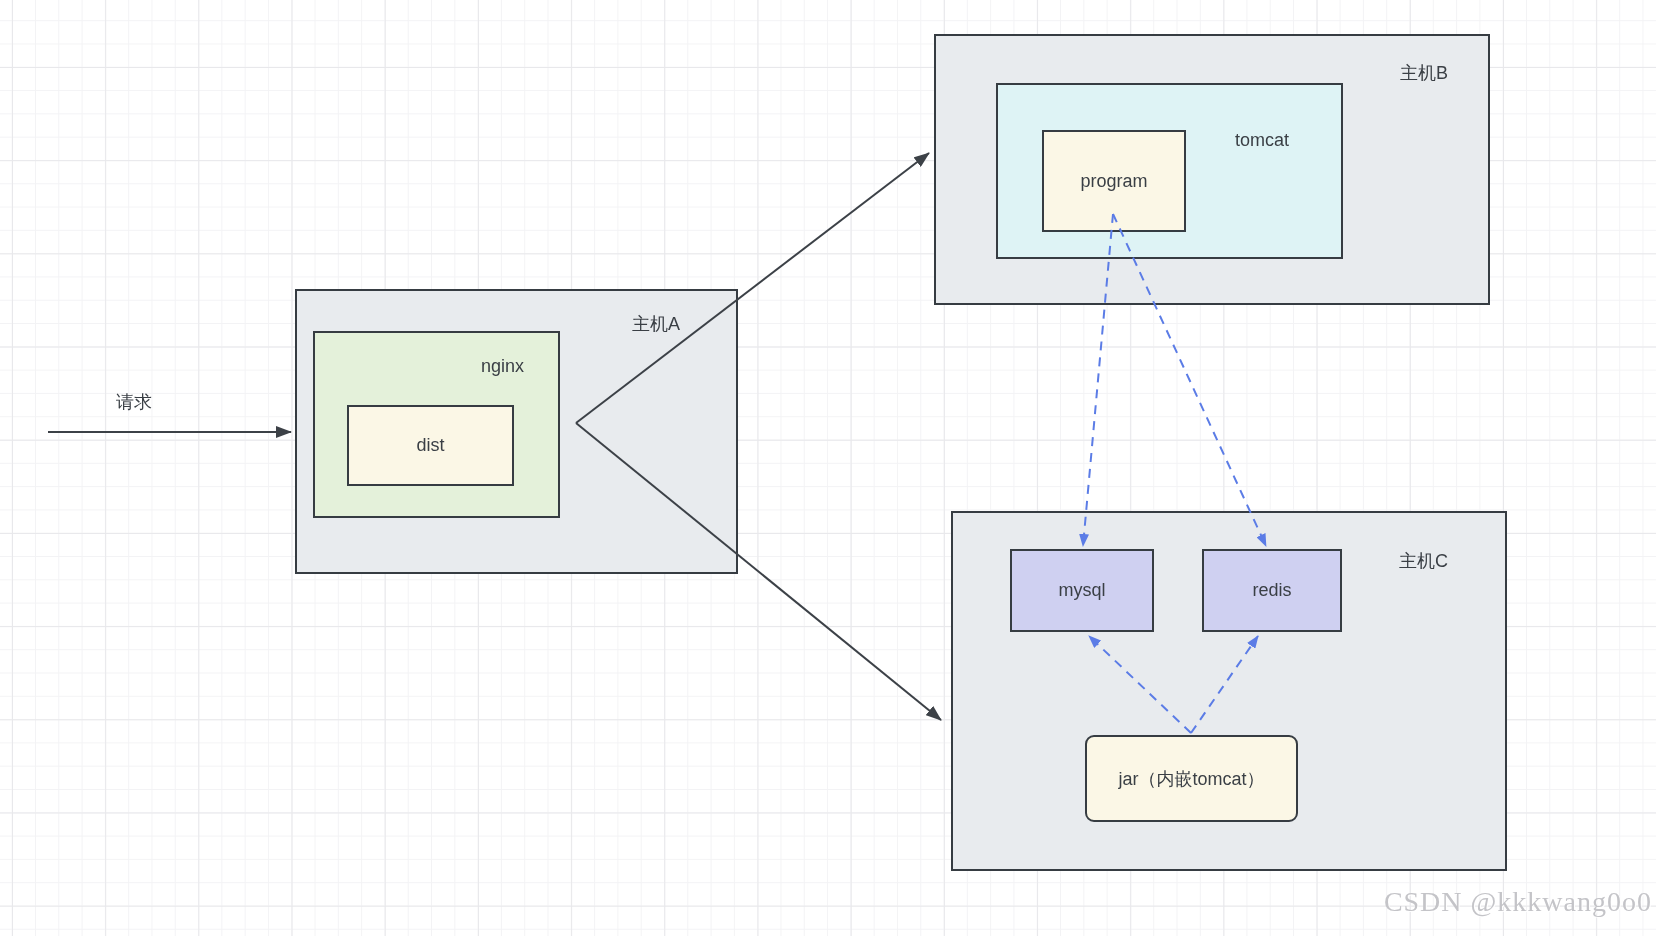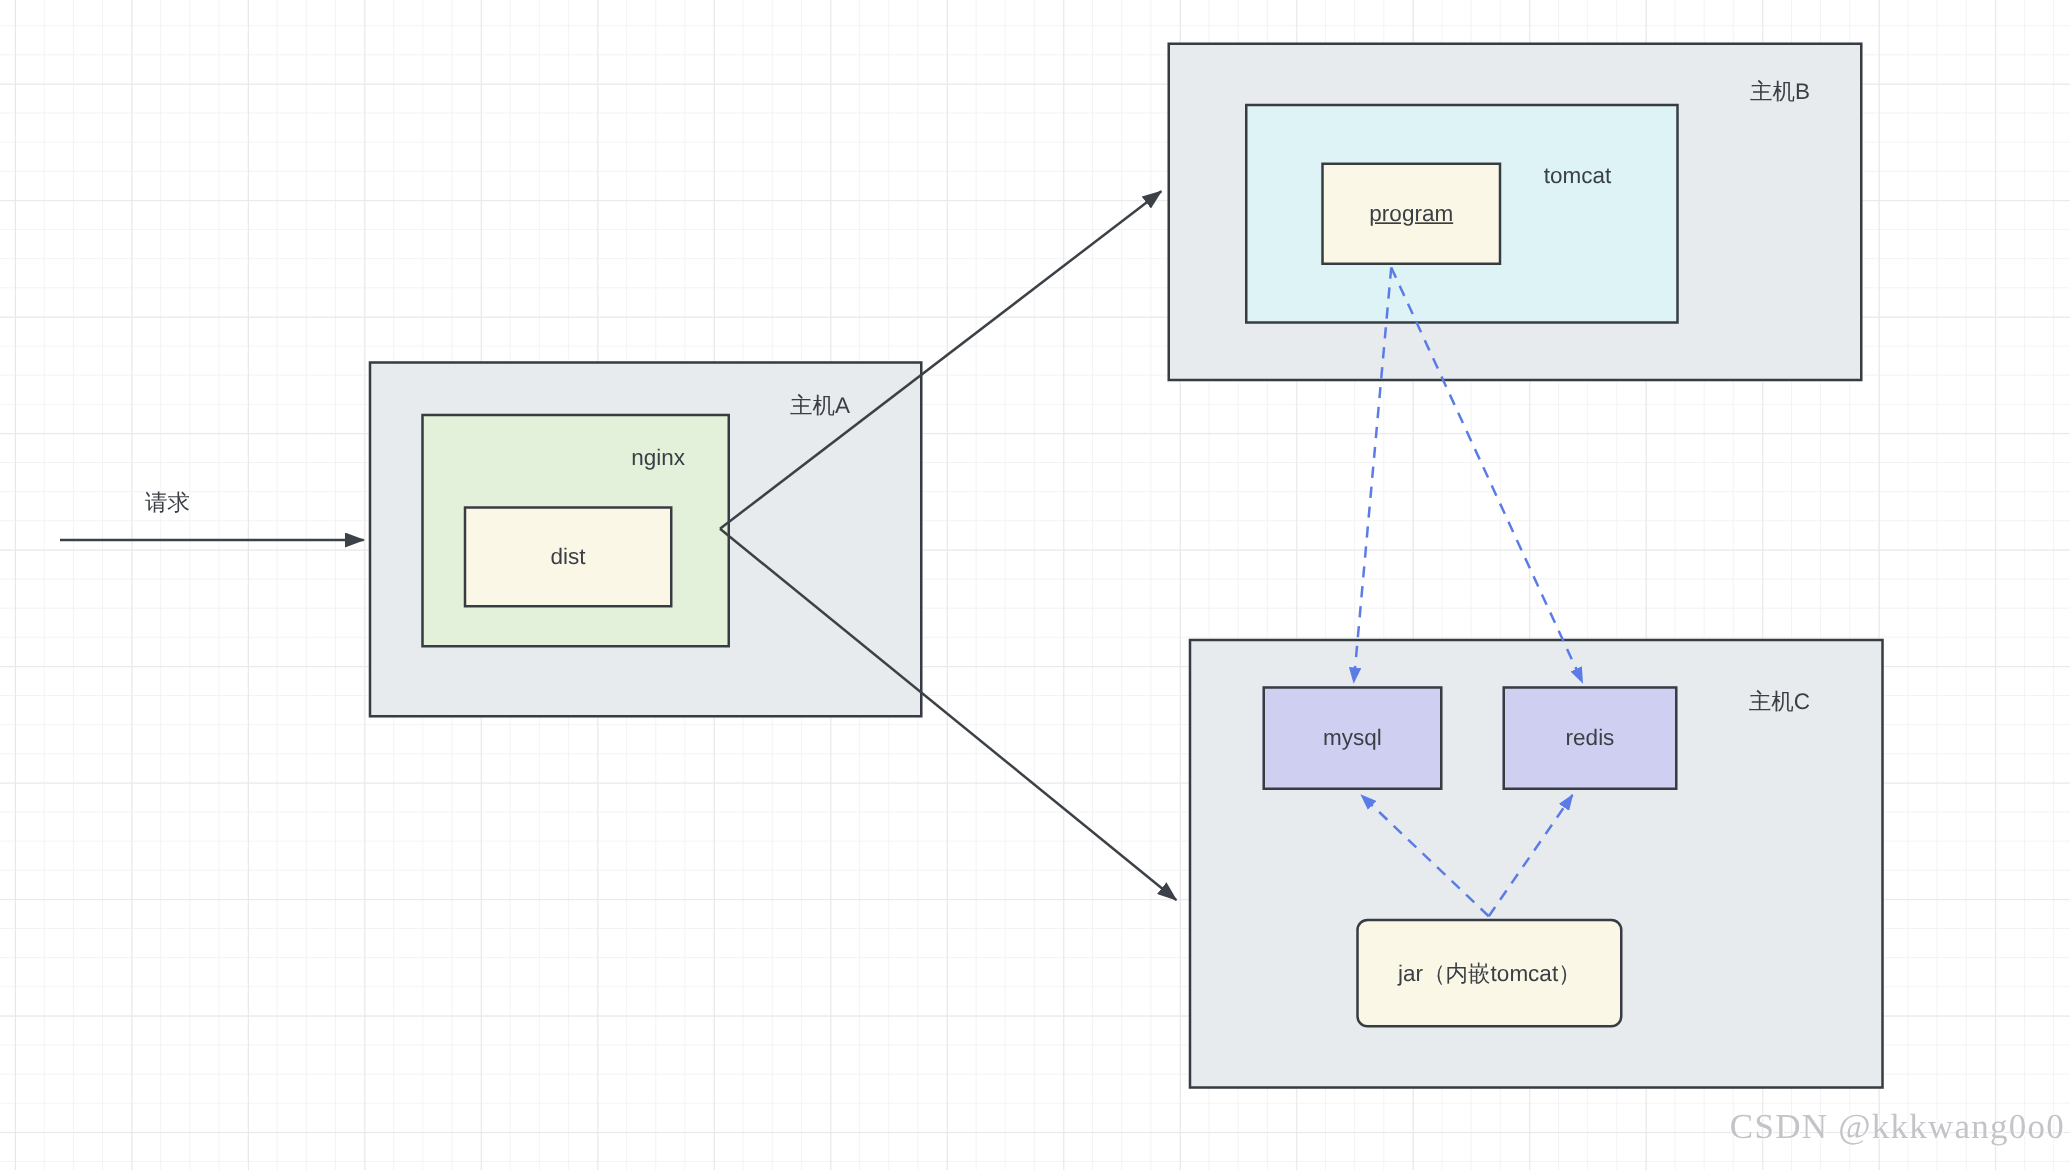--- a/index.html
+++ b/index.html
@@ -69,33 +69,33 @@
   #mBlack path{ fill:var(--solid-arrow,#3c4147); }
   #mBlue path{ fill:var(--dashed-arrow,#5b7ce6); }
 </style>
 </head>
 <body>
 
 <div class="canvas">
 
   <div class="shape host" style="left:295px;top:289px;width:443px;height:285px;">
     <div class="lbl" style="top:24px;right:56px;">主机A</div>
-    <div class="shape nginx" style="left:40px;top:40px;width:247px;height:187px;">
+    <div class="shape nginx" style="left:16px;top:40px;width:247px;height:187px;">
       <div class="lbl" style="top:24px;right:34px;">nginx</div>
       <div class="shape process" style="left:32px;top:72px;width:167px;height:81px;">
         <span class="inner-text">dist</span>
       </div>
     </div>
   </div>
 
   <div class="shape host" style="left:934px;top:34px;width:556px;height:271px;">
     <div class="lbl" style="top:28px;right:40px;">主机B</div>
     <div class="shape tomcat" style="left:60px;top:47px;width:347px;height:176px;">
       <div class="lbl" style="top:46px;right:52px;">tomcat</div>
-      <div class="shape process" style="left:59px;top:45px;width:144px;height:82px;text-decoration:underline;">
+      <div class="shape process" style="left:44px;top:45px;width:144px;height:102px;">
         <span class="inner-text">program</span>
       </div>
     </div>
   </div>
 
   <div class="shape host" style="left:951px;top:511px;width:556px;height:360px;">
     <div class="lbl" style="top:39px;right:57px;margin-left:17px;">主机C</div>
     <div class="shape db" style="left:57px;top:36px;width:144px;height:83px;">
       <span class="inner-text">mysql</span>
     </div>

